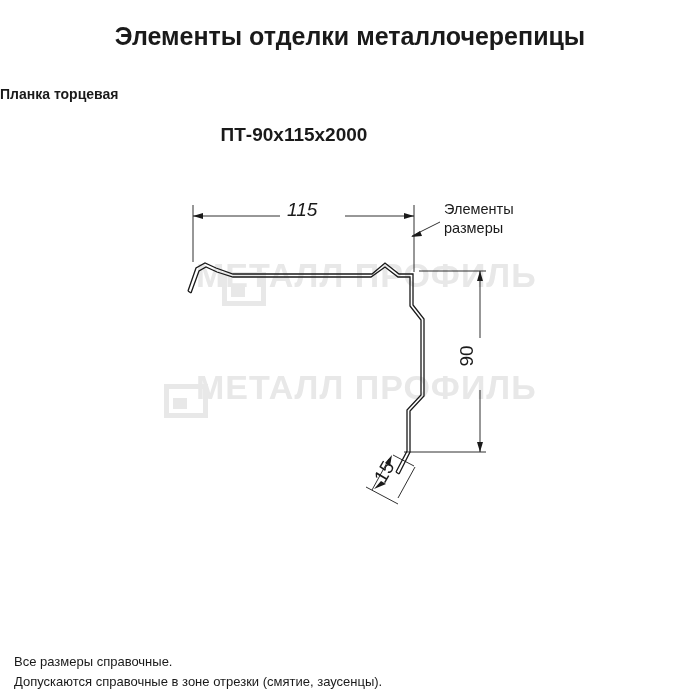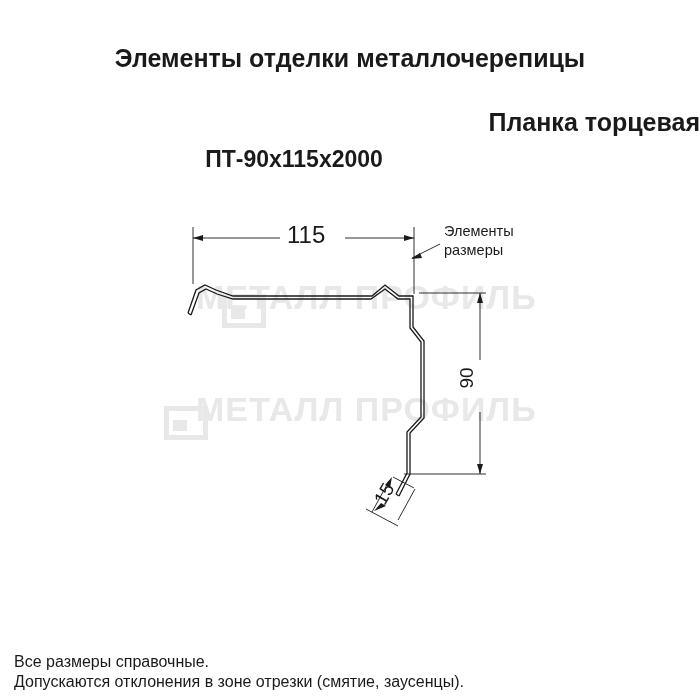--- a/index.html
+++ b/index.html
@@ -11,62 +11,61 @@
     width: 700px;
     height: 700px;
     position: relative;
     font-family: "Liberation Sans", sans-serif;
     color: #1a1a1a;
     overflow: hidden;
   }
   .page {
     position: absolute;
     inset: 0;
-    margin-top: 22px;
   }
   .title {
     position: absolute;
     top: 22px;
     left: 0;
     width: 700px;
     text-align: center;
     font-size: 25px;
     font-weight: bold;
     letter-spacing: 0px;
   }
   .subtitle {
     position: absolute;
     top: 86px;
     left: 0;
     width: 700px;
-    text-align: right;
-    font-size: 25px;
+    text-align: left;
+    font-size: 14px;
     font-weight: bold;
   }
   .code {
     position: absolute;
     top: 124px;
     left: 0;
     width: 588px;
     text-align: center;
-    font-size: 23px;
+    font-size: 19px;
     font-weight: bold;
   }
   .drawing {
     position: absolute;
     top: 0;
     left: 0;
     width: 700px;
     height: 700px;
   }
   .footnotes {
     position: absolute;
     left: 14px;
     bottom: 8px;
-    font-size: 16px;
+    font-size: 13px;
     line-height: 20px;
     color: #1a1a1a;
   }
   .footnotes div {
     white-space: nowrap;
   }
   .wm {
     position: absolute;
     font-family: "Liberation Sans", sans-serif;
     font-weight: bold;
@@ -102,21 +101,21 @@
     height: 11px;
     background: #e8e8e8;
   }
   .wm-logo1 { left: 222px; top: 272px; }
   .wm-logo2 { left: 164px; top: 384px; }
   .label {
     position: absolute;
     font-size: 16px;
     color: #1a1a1a;
   }
-  .lbl-115 { left: 287px; top: 199px; font-size: 24px; }
+  .lbl-115 { left: 287px; top: 199px; font-size: 19px; font-style: italic; }
   .lbl-90 {
     left: 456px;
     top: 345px;
     font-size: 19px;
     transform: rotate(-90deg);
     transform-origin: center center;
   }
   .lbl-15 {
     left: 374px;
     top: 461px;
@@ -194,16 +193,16 @@
   <div class="label lbl-115">115</div>
   <div class="label lbl-90">90</div>
   <div class="label lbl-15">15</div>
   <div class="label lbl-face">
     <div>Элементы</div>
     <div>размеры</div>
   </div>
 
   <div class="footnotes">
     <div>Все размеры справочные.</div>
-    <div>Допускаются отклонения в зоне отрезки (смятие, заусенцы).</div>
+    <div>Допускаются справочные в зоне отрезки (смятие, заусенцы).</div>
   </div>
 
 </div>
 
 </body></html>

